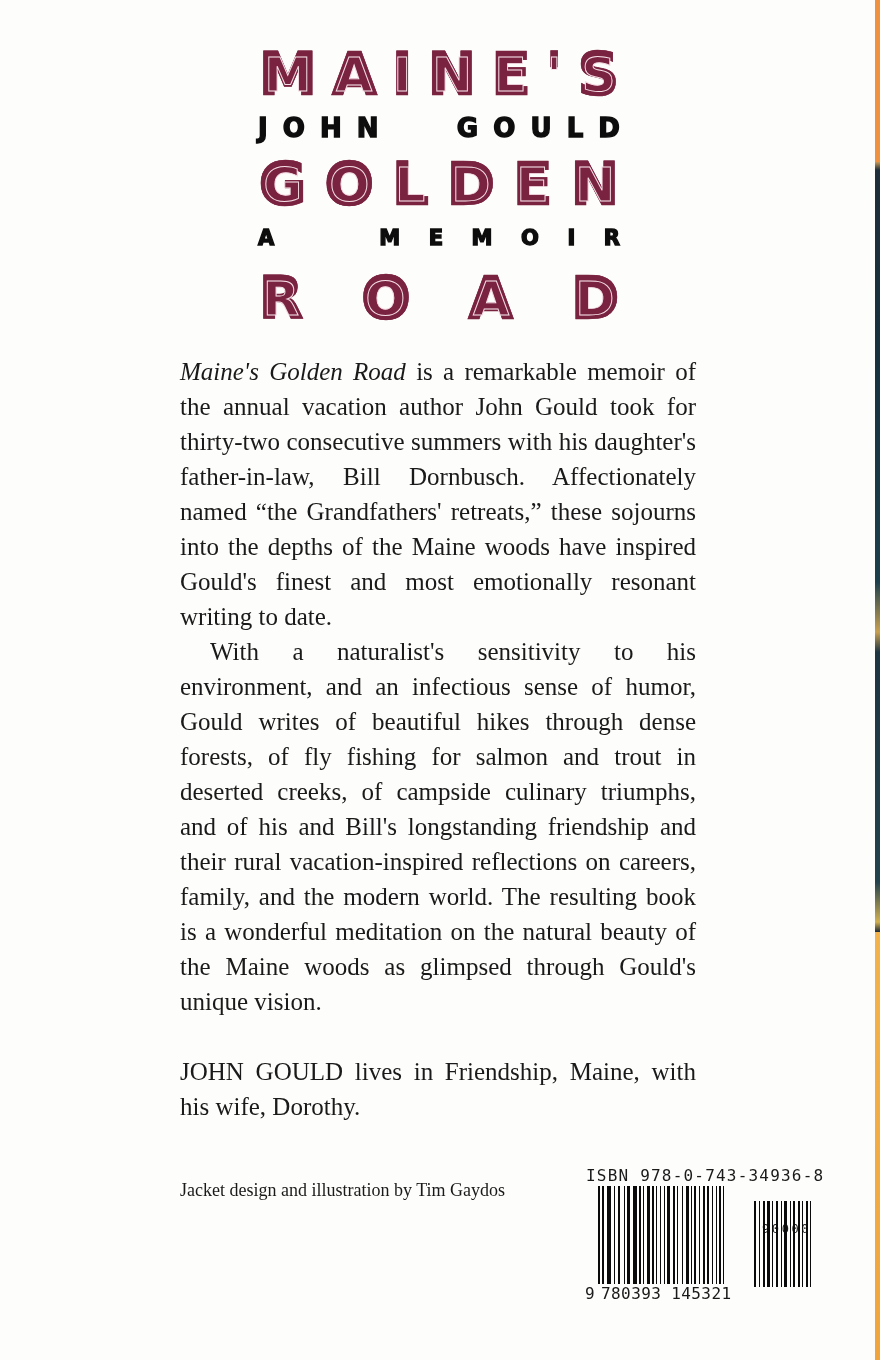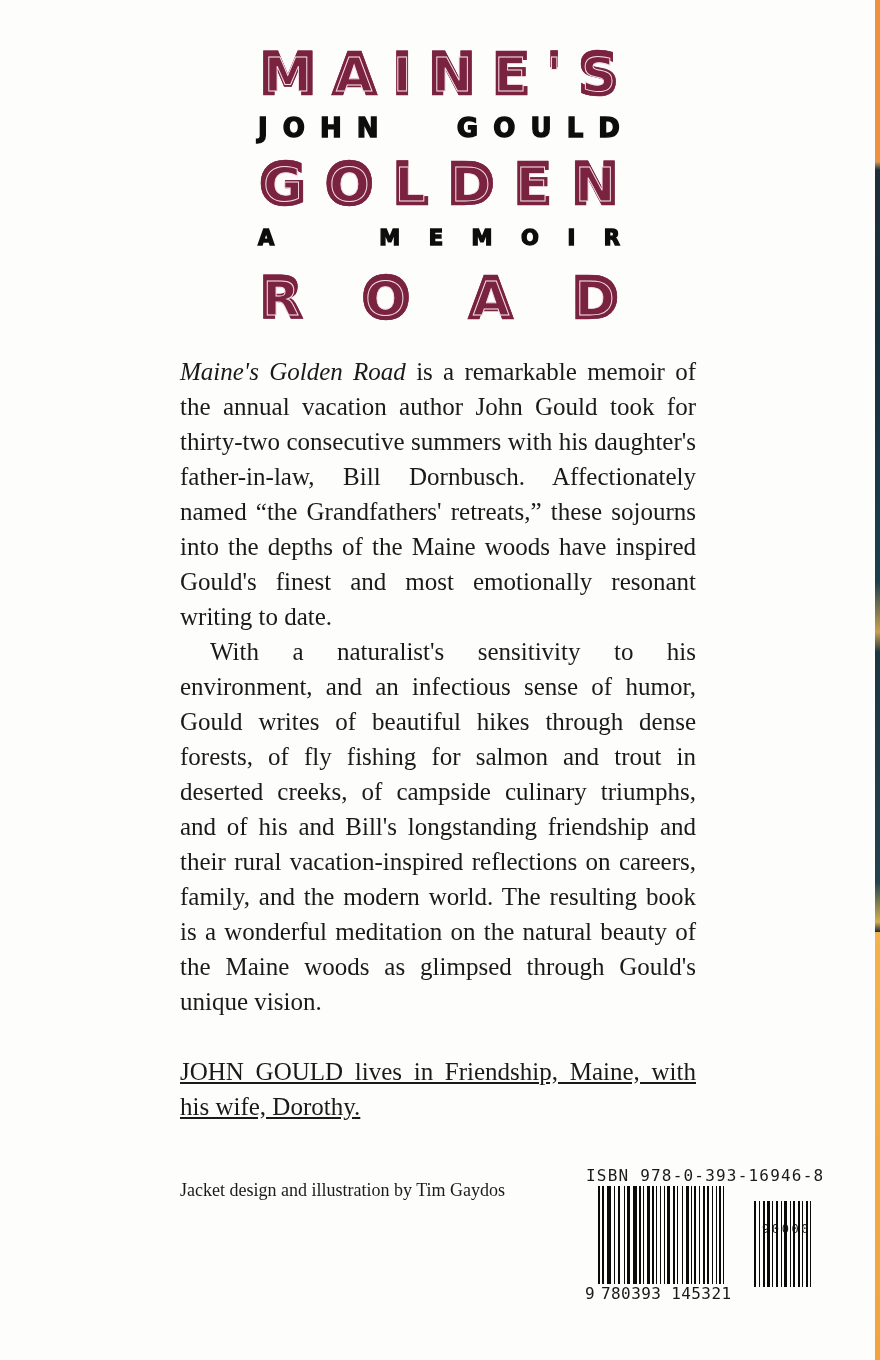--- a/index.html
+++ b/index.html
@@ -55,21 +55,21 @@
     position: absolute; left: 180px; top: 354px; width: 516px;
     font-size: 25px; line-height: 35px; text-align: justify;
   }
   .copy p { margin: 0; }
   .copy em { }
   .copy .indent { text-indent: 30px; }
   .bio {
     position: absolute; left: 180px; top: 1054px; width: 516px;
     font-size: 25px; line-height: 35px; text-align: justify;
   }
-  .bio p { margin: 0; text-decoration: underline; }
+  .bio p { margin: 0; }
   .credit {
     position: absolute; left: 180px; top: 1178px;
     font-size: 18px; line-height: 24px;
   }
 
   
   .isbn-label {
     position: absolute; left: 586px; top: 1166px;
     font-family: "DejaVu Sans Mono", monospace; font-size: 16px; letter-spacing: 1.2px;
   }
@@ -148,21 +148,21 @@
   <p><em>Maine's Golden Road</em><span> is a remarkable memoir of the annual vacation author John Gould took for thirty-two consecutive summers with his daughter's father-in-law, Bill Dornbusch. Affectionately named “the Grandfathers' retreats,” these sojourns into the depths of the Maine woods have inspired Gould's finest and most emotionally resonant writing to date.</span></p>
   <p class="indent">With a naturalist's sensitivity to his environment, and an infectious sense of humor, Gould writes of beautiful hikes through dense forests, of fly fishing for salmon and trout in deserted creeks, of campside culinary triumphs, and of his and Bill's longstanding friendship and their rural vacation-inspired reflections on careers, family, and the modern world. The resulting book is a wonderful meditation on the natural beauty of the Maine woods as glimpsed through Gould's unique vision.</p>
 </div>
 
 <div class="bio">
   <p>JOHN GOULD lives in Friendship, Maine, with his wife, Dorothy.</p>
 </div>
 
 <div class="credit">Jacket design and illustration by Tim Gaydos</div>
 
-<div class="isbn-label">ISBN 978-0-393-16946-8</div>
+<div class="isbn-label">ISBN 978-0-743-34936-8</div>
 <div class="addon-num">90000</div>
 <div class="barcode-main" id="bc-main">
     <div class="bar" style="left: 0px; width: 2px;"></div>
     <div class="bar" style="left: 4px; width: 2px;"></div>
     <div class="bar" style="left: 9px; width: 4px;"></div>
     <div class="bar" style="left: 16px; width: 1px;"></div>
     <div class="bar" style="left: 20px; width: 2px;"></div>
     <div class="bar" style="left: 26px; width: 1px;"></div>
     <div class="bar" style="left: 29px; width: 3px;"></div>
     <div class="bar" style="left: 35px; width: 4px;"></div>

